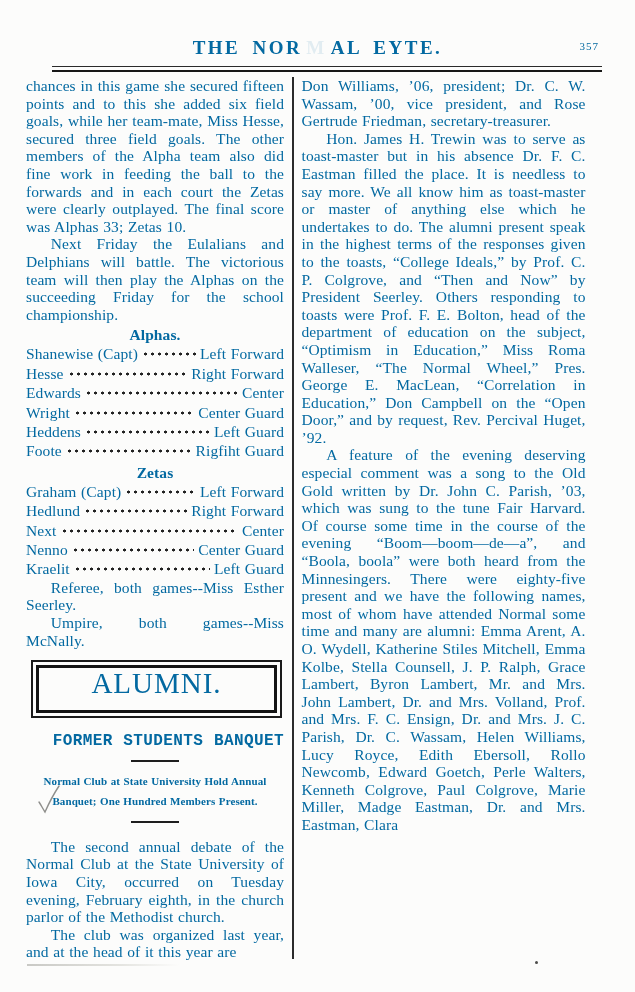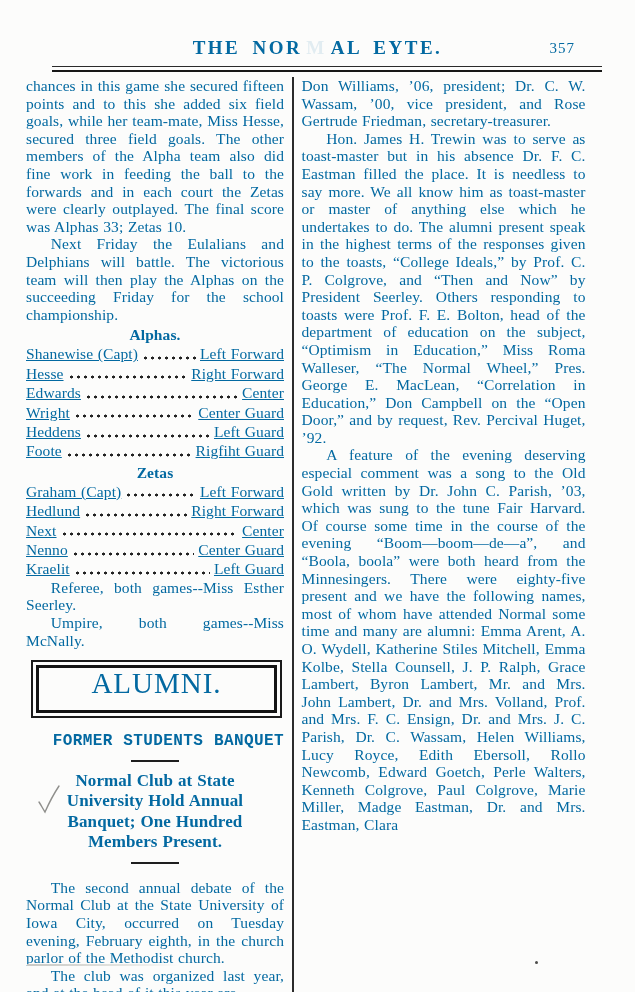--- a/index.html
+++ b/index.html
@@ -13,40 +13,40 @@
     margin:0 auto;
   }
   
   .header{position:relative;padding-top:37px;height:22px;}
   .masthead{
     text-align:center;font-weight:bold;font-size:19px;
     letter-spacing:2.5px;word-spacing:5px;
   }
   .faint-m{opacity:0.10;margin:0 4px;}
   .page-number{
-    position:absolute;right:60px;top:40px;
-    font-size:15px;letter-spacing:1px;
+    position:absolute;right:36px;top:40px;
+    font-size:11px;letter-spacing:1px;
   }
   .header-rule{
     margin:7px 33px 0 52px;height:3px;
     border-top:1px solid #2a2a2a;border-bottom:2px solid #171717;
   }
   
   .columns{display:flex;margin-left:26px;margin-right:26px;padding-top:5px;}
   .col{font-size:15.5px;line-height:17.6px;text-align:justify;
        word-spacing:0.6px;letter-spacing:0.1px;}
   .col.left{width:258px;}
   .col.right{width:284px;}
   .divider{width:1.5px;background:#2b2b2b;margin:0 8px 2px 8px;}
   p{margin:0;}
   .indent{text-indent:1.6em;}
   
   .team-heading{text-align:center;font-weight:bold;font-size:15.5px;
                 line-height:19px;margin-top:2px;}
-  .roster-line{display:flex;align-items:center;line-height:19.4px;white-space:nowrap;text-decoration:underline;}
+  .roster-line{display:flex;align-items:flex-start;line-height:19.4px;white-space:nowrap;}
   .r-name{flex:0 0 auto;}
   .r-pos{flex:0 0 auto;}
   .leader{
     flex:1 1 auto;height:12px;min-width:14px;margin:0 4px;
     background-image:radial-gradient(circle at 3.5px 10px,#222 1.25px,transparent 1.8px);
     background-size:7px 12px;background-repeat:repeat-x;
   }
   
   .alumni-box{
     margin:11px 2px 12px 5px;
@@ -54,21 +54,21 @@
   }
   .alumni-inner{
     border:3px solid #141414;text-align:center;
     font-size:29px;letter-spacing:1px;padding:7px 0 17px 0;
   }
   .banquet-heading{
     text-align:right;font-weight:bold;font-size:16px;
     letter-spacing:0.4px;margin-top:13px;line-height:20px;font-family:Liberation Mono, monospace;
   }
   .banquet-subheading{
-    text-align:center;font-weight:bold;font-size:17px;
+    text-align:center;font-weight:bold;font-size:11px;
     line-height:20.5px;padding:0 12px;
   }
   .short-rule{width:48px;height:2px;background:#1e1e1e;margin:9px auto 9px auto;}
   .spacer-sm{height:6px;}
   
   .checkmark{position:absolute;left:36px;top:784px;}
   .smudge{position:absolute;left:27px;top:964px;width:152px;height:1.5px;
           background:linear-gradient(90deg,#c9c9c5,#e3e3df 60%,transparent);}
   .speck{position:absolute;left:535px;top:961px;width:3px;height:3px;
          border-radius:50%;background:#4c4c4a;}

